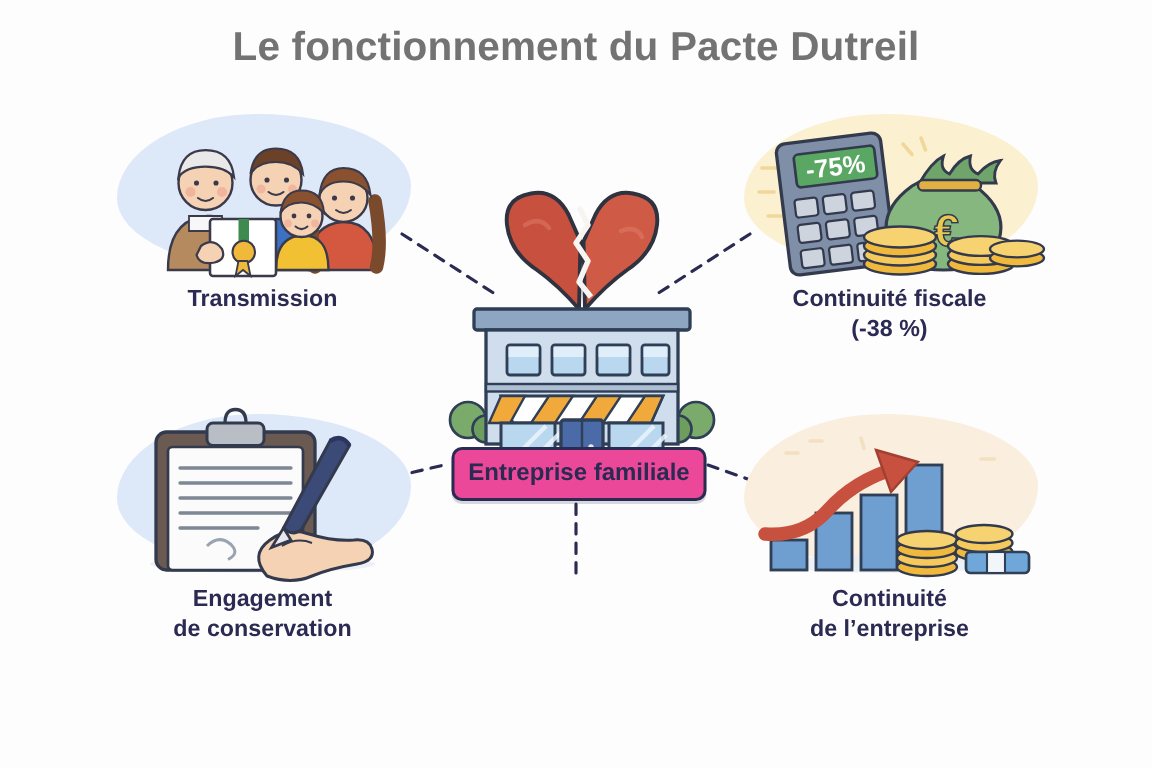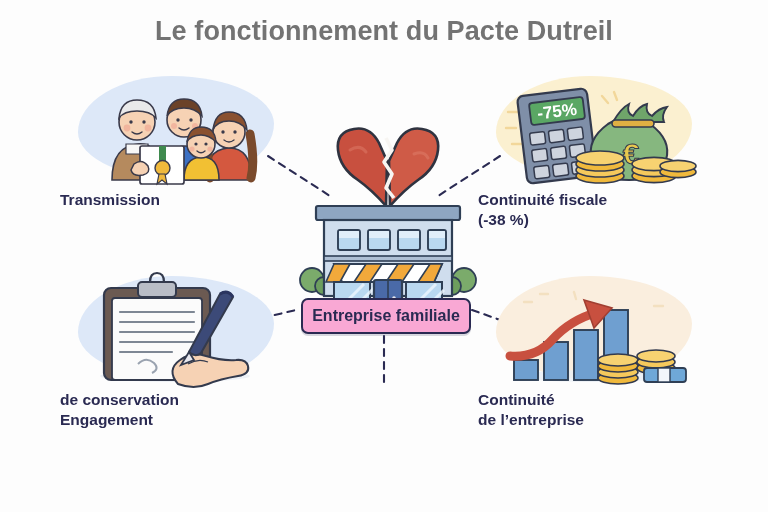--- a/index.html
+++ b/index.html
@@ -38,20 +38,21 @@
   .quad {
     position: absolute;
     width: 230px;
   }
   .quad-art {
     position: relative;
     width: 230px;
     height: 112px;
   }
   .quad-label {
+    text-align: center;
     font-size: 15.5px;
     font-weight: bold;
     color: #2a2a52;
     line-height: 1.32;
     margin-top: 6px;
   }
 
   #quad-tl { left: 60px; top: 72px; }
   #quad-tr { left: 478px; top: 72px; }
   #quad-bl { left: 60px; top: 272px; }
@@ -95,21 +96,21 @@
     top: 128px;
     width: 196px;
     height: 172px;
   }
   #center-box {
     position: absolute;
     left: 301px;
     top: 298px;
     width: 166px;
     height: 32px;
-    background: #f9a8d4;
+    background: #ec4899;
     border: 2px solid #2a2a52;
     border-radius: 7px;
     box-shadow: 0 2px 0 rgba(42,42,82,.18);
     display: flex;
     align-items: center;
     justify-content: center;
   }
   #center-box span {
     font-size: 16px;
     font-weight: bold;
@@ -286,22 +287,22 @@
         </g>
 
         <g>
           <path d="M160 22 q8-5 13 3 l-32 56 q-6 5-12-1z" fill="#3c4a78" stroke="#333a4d" stroke-width="2"></path>
           <path d="M129 80 l-8 13 13-5z" fill="#e8e8ee" stroke="#333a4d" stroke-width="1.8"></path>
           <path d="M160 22 q8-5 13 3" fill="none" stroke="#2b3560" stroke-width="3"></path>
         </g>
       </svg>
     </div>
     <div class="quad-label">
+      <div>Engagement</div>
       <div>de conservation</div>
-      <div>Engagement</div>
     </div>
   </div>
 
   <div class="quad" id="quad-br">
     <div class="quad-art">
       <div class="blob blob-peach"></div>
       <div class="shadow-ell"></div>
       <svg class="art-svg" width="230" height="112" viewBox="0 0 230 112">
         <g stroke="#f3e0c0" stroke-width="2.4" stroke-linecap="round">
           <path d="M46 30 h8"></path>

